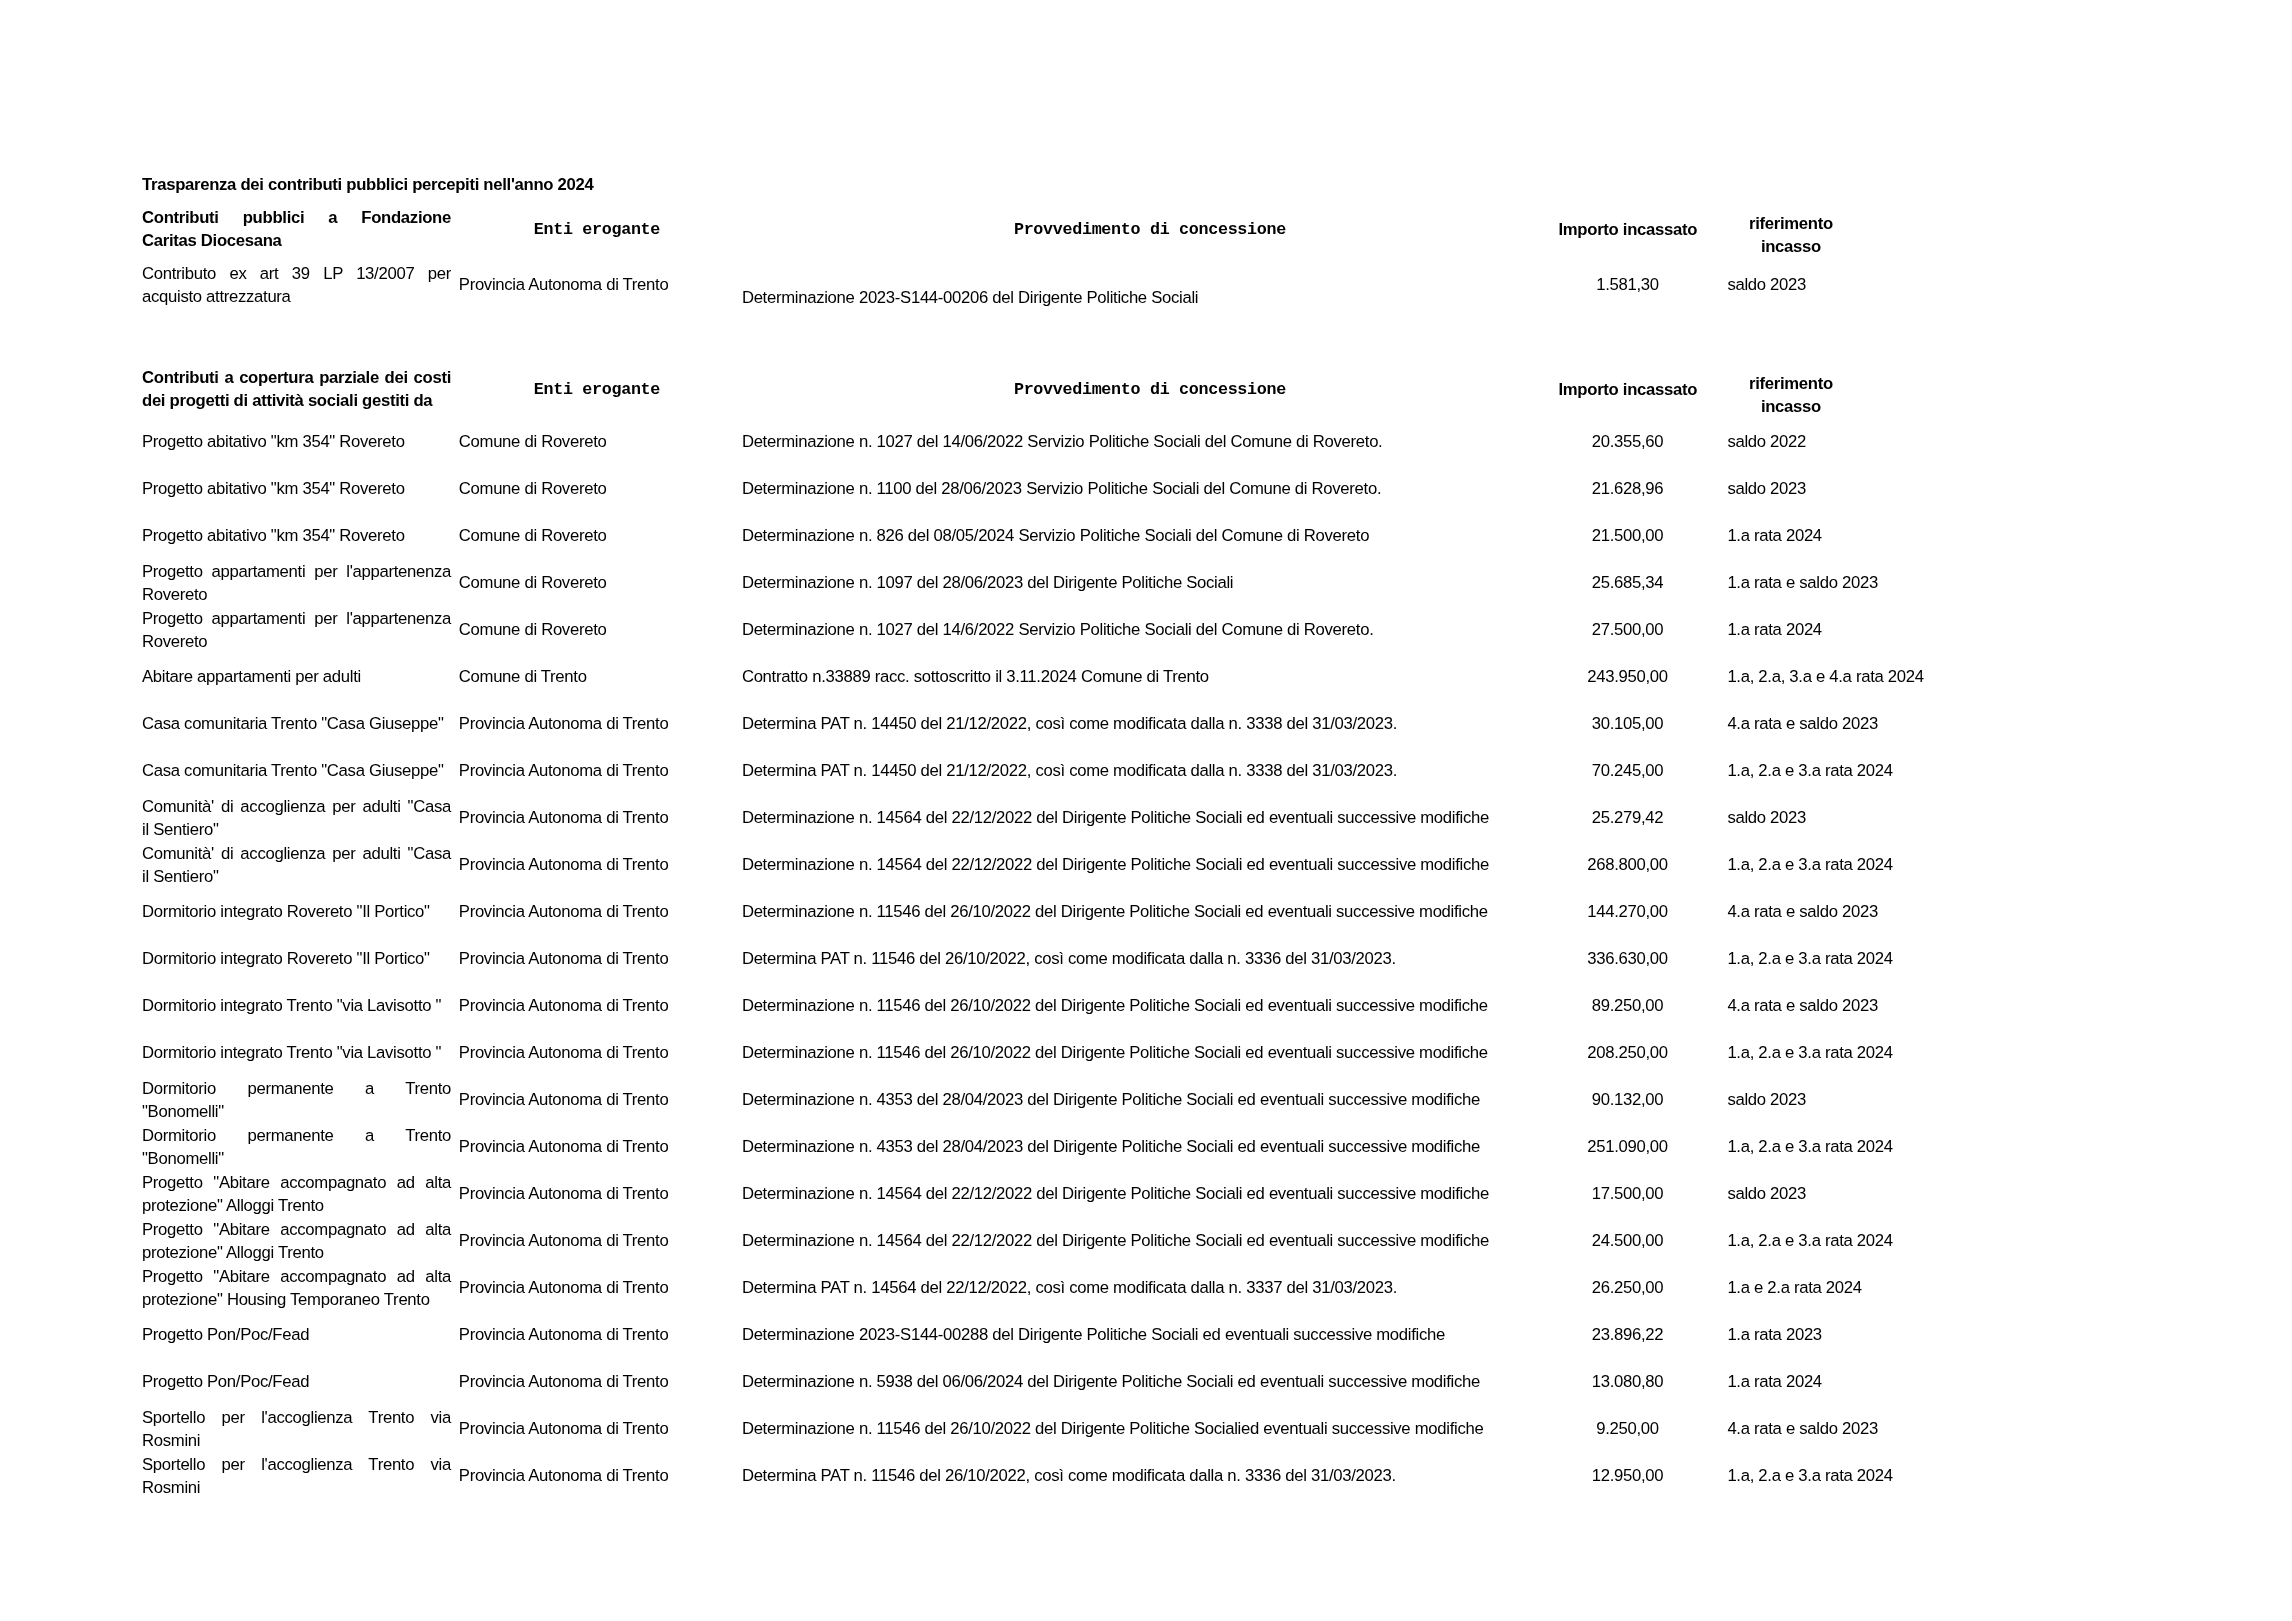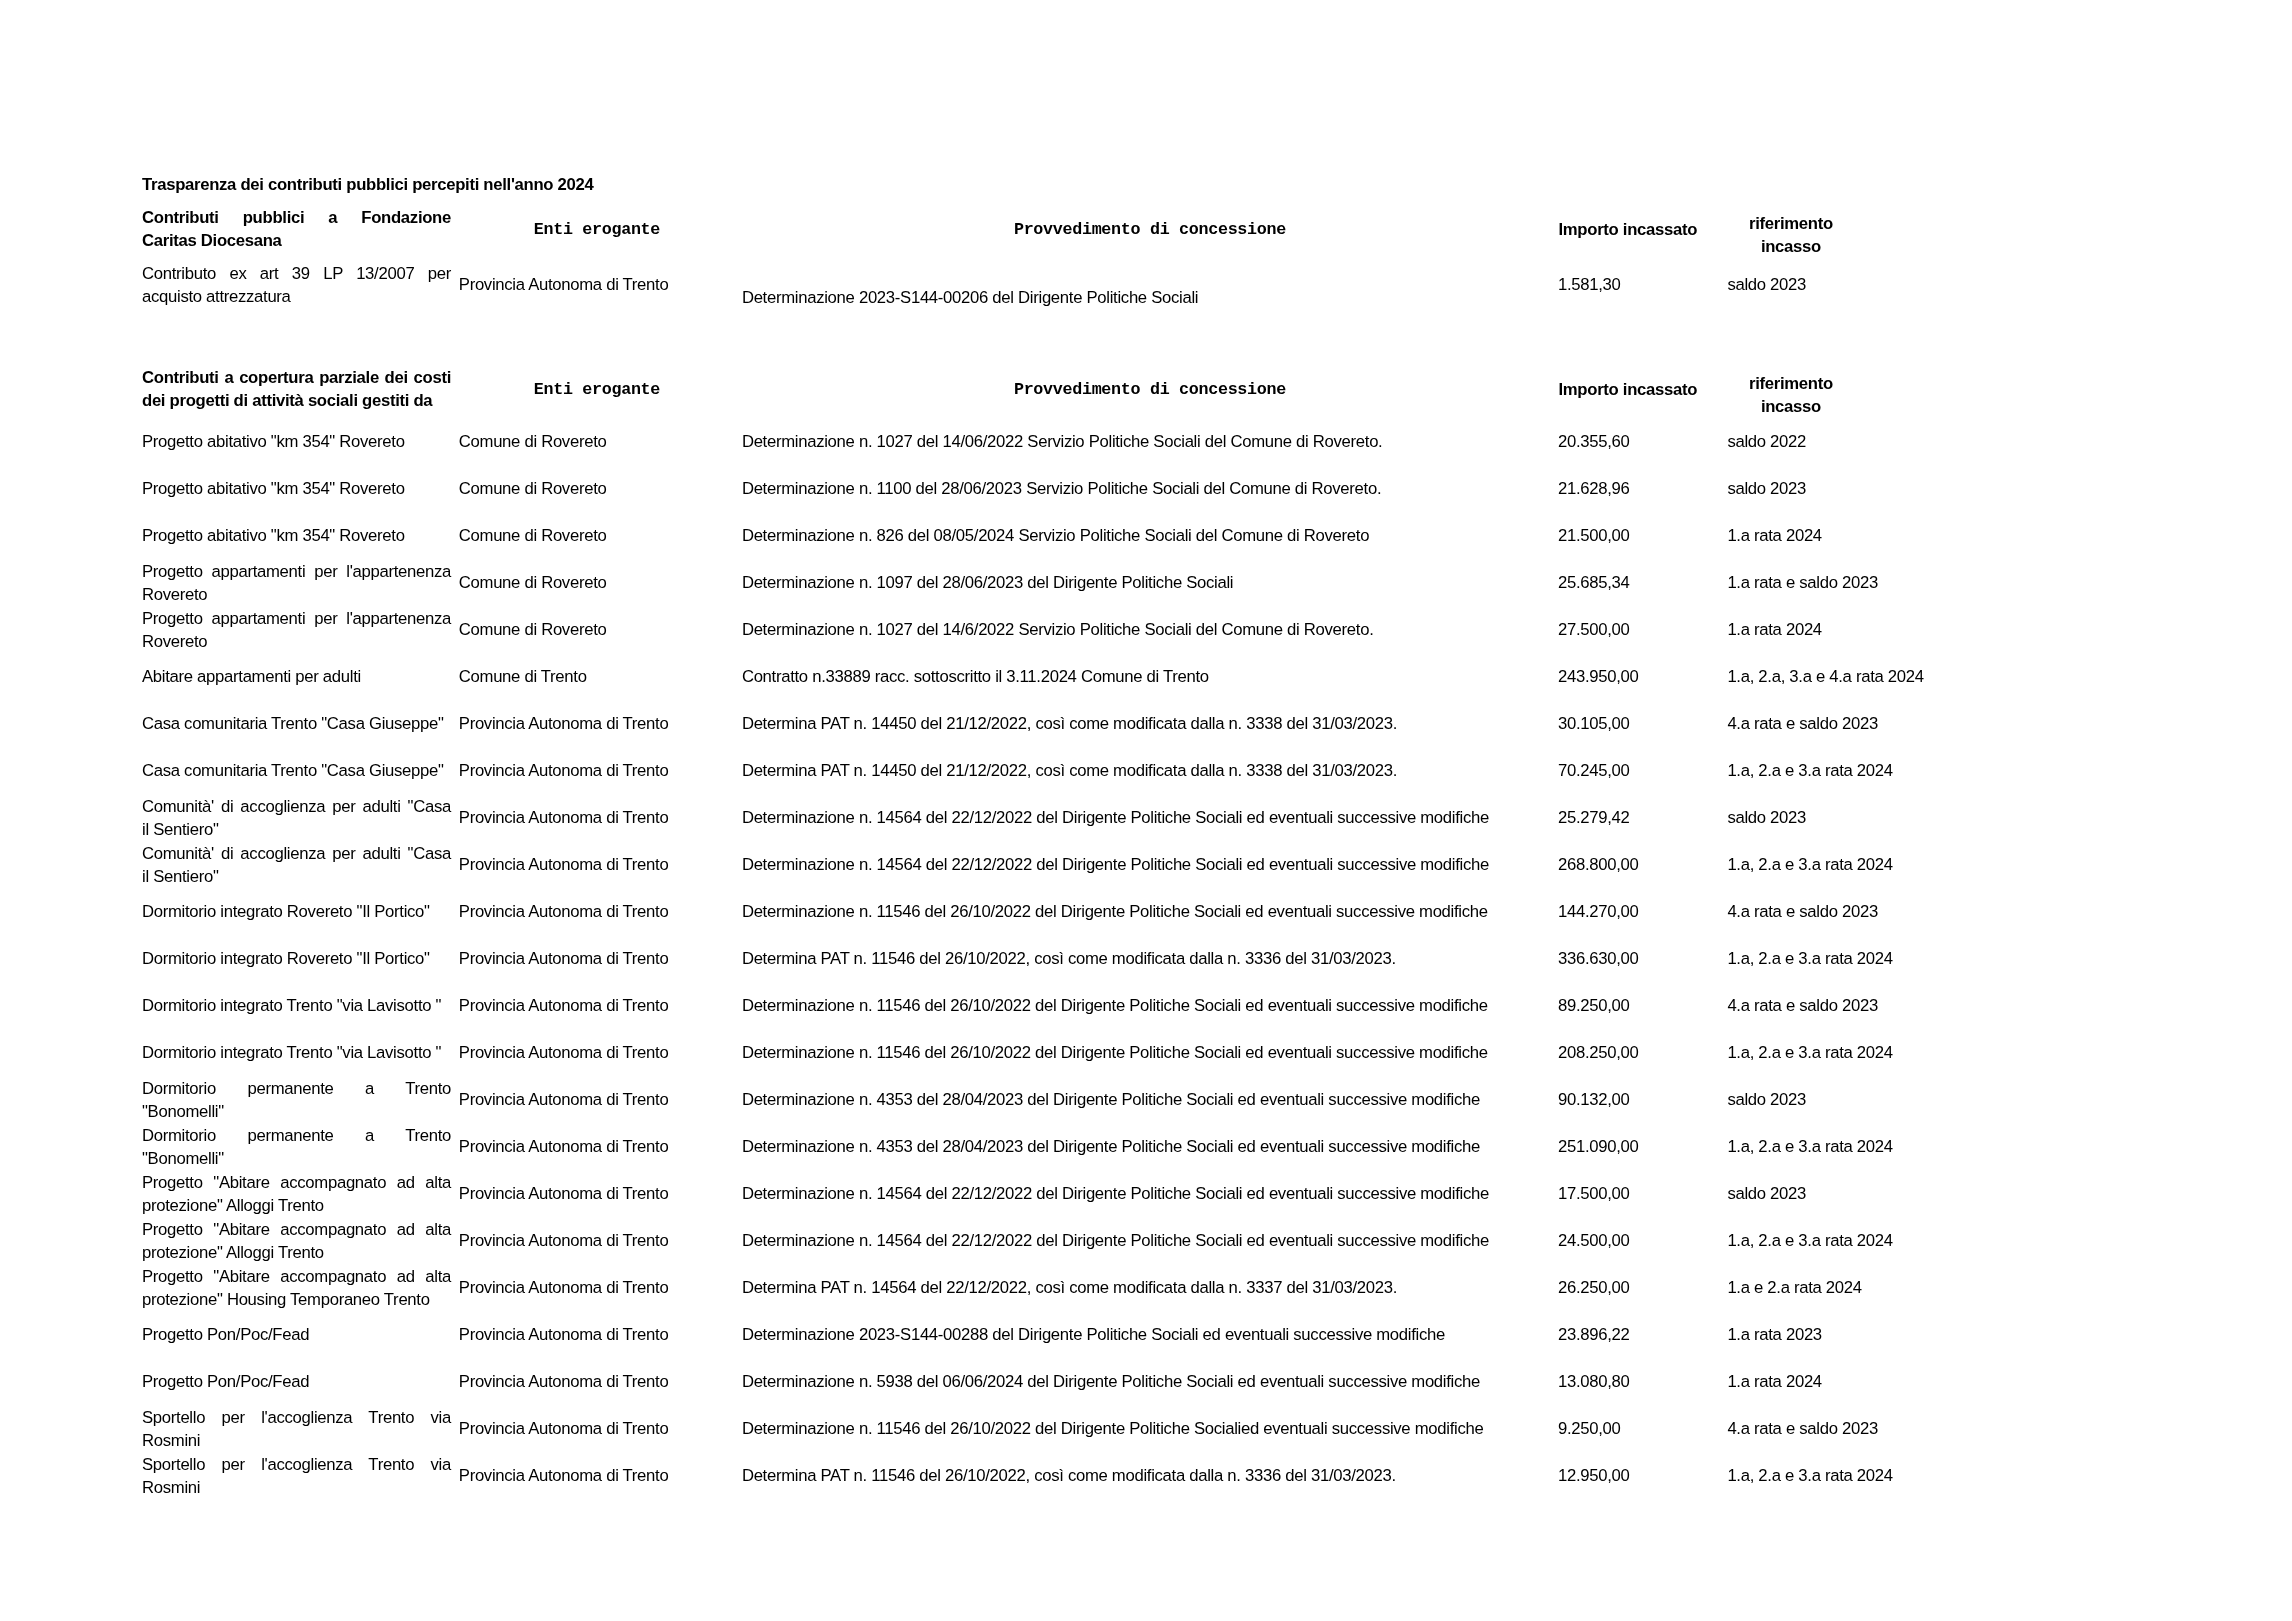--- a/index.html
+++ b/index.html
@@ -35,21 +35,21 @@
   }
   thead td { font-weight: bold; }
   thead tr { height: 51px; }
   tbody tr { height: 47px; }
   table.s1 tbody tr { height: 53px; }
   table.s1 { margin-bottom: 49px; }
   table.s1 tbody td.c3 { vertical-align: bottom; padding-bottom: 2.9px; margin-left: 44px; }
   .c1 { text-align: justify; margin-top: 20px; }
   .c2 { padding-left: 7.8px; }
   .c3 { padding-left: 6.9px; white-space: nowrap; }
-  .c4 { text-align: left; padding-right: 2.9px; white-space: nowrap; }
+  .c4 { text-align: center; padding-right: 2.9px; white-space: nowrap; }
   .c5 { padding-left: 27.4px; white-space: nowrap; }
   thead td.c2, thead td.c3 { text-align: center; white-space: normal; font-family: Liberation Mono, monospace; }
   thead td.c4 { text-align: right; }
   thead td.c5 { text-align: left; }
   .hdr5 {
     display: inline-block;
     text-align: center;
     margin-left: 21.6px;
     line-height: 23px;
     margin-top: 12px;

